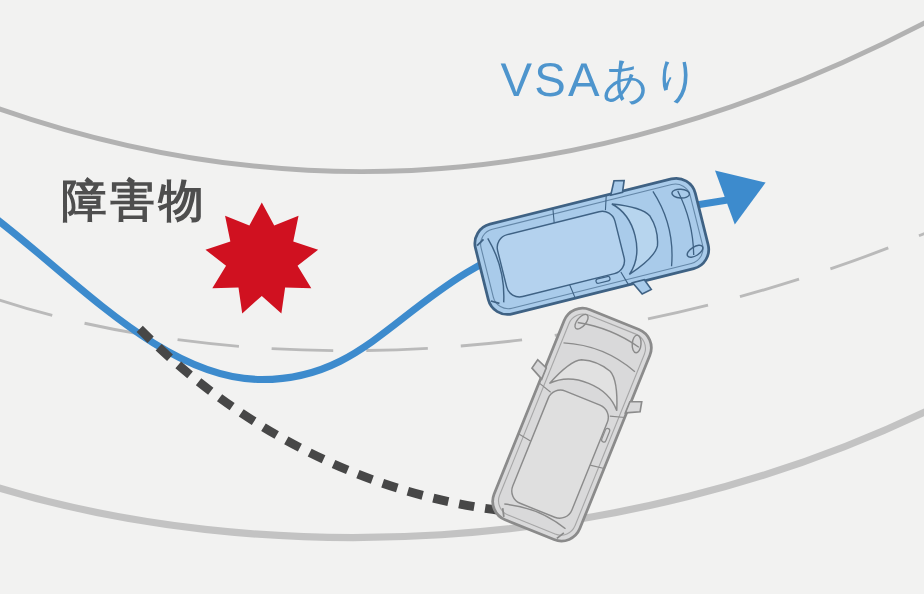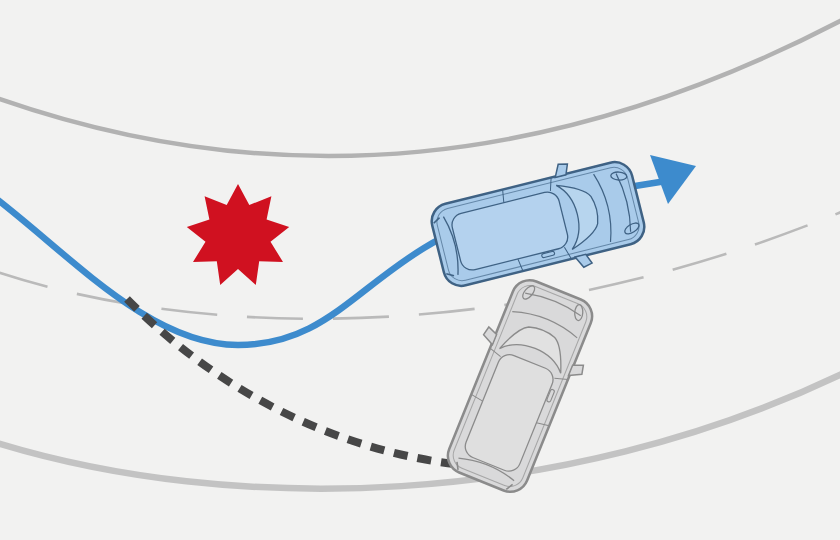--- a/index.html
+++ b/index.html
@@ -86,16 +86,18 @@
 
     <path d="M 127,299 C 215,388 330,450 462,465" fill="none" stroke-width="8" stroke-dasharray="14 10" stroke-linecap="butt" stroke="#474747"></path>
 
     <polygon points="238,184 249.3,205 271.4,196.2 266.6,219.5 289.2,227 270.5,241.7 283,262 259.2,261.3 255.8,284.9 238,269 220.2,284.9 216.8,261.3 193,262 205.5,241.7 186.8,227 209.4,219.5 204.6,196.2 226.7,205" fill="#d01120"></polygon>
 
     <use href="#car-shape" class="car-vsa-off" transform="translate(520,386) rotate(-68)"></use>
 
     <use href="#car-shape" class="car-vsa-on" transform="translate(538,224) rotate(-14)"></use>
   </svg>
 
+  <div class="label label-obstacle">障害物</div>
 
+  <div class="label label-vsa-on">VSAあり</div>
 
 
 </div>
 
 </body></html>

